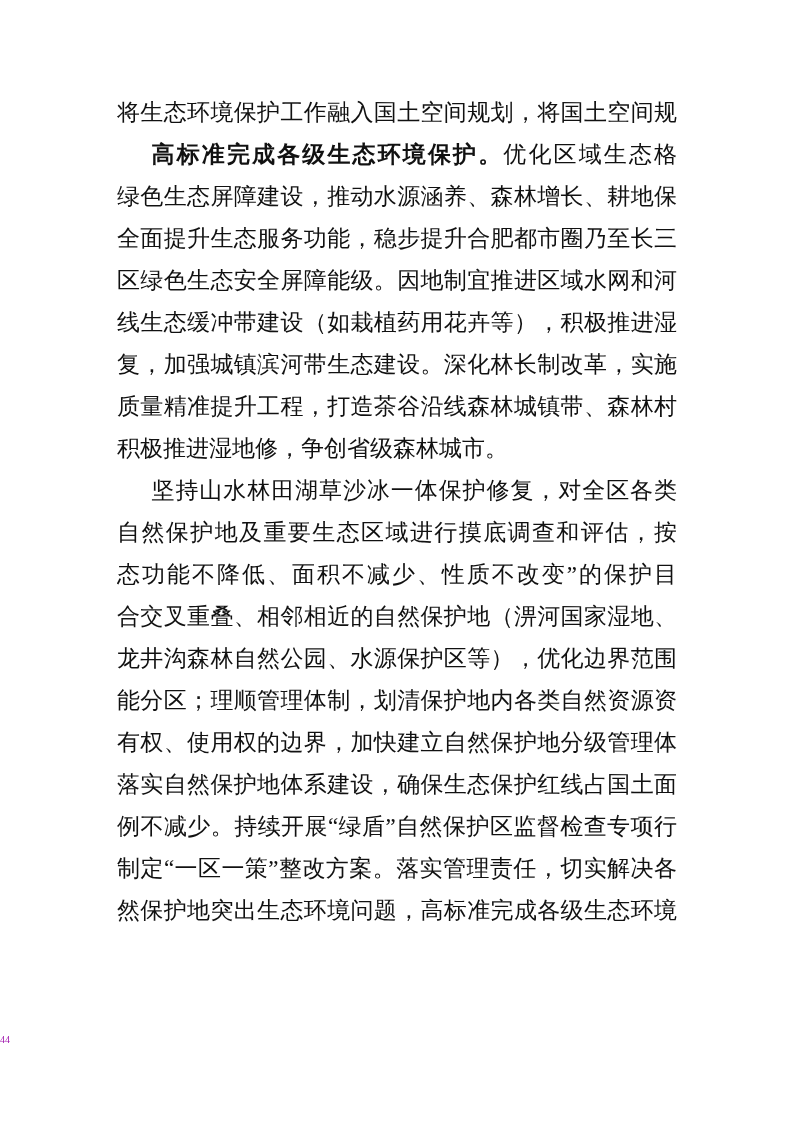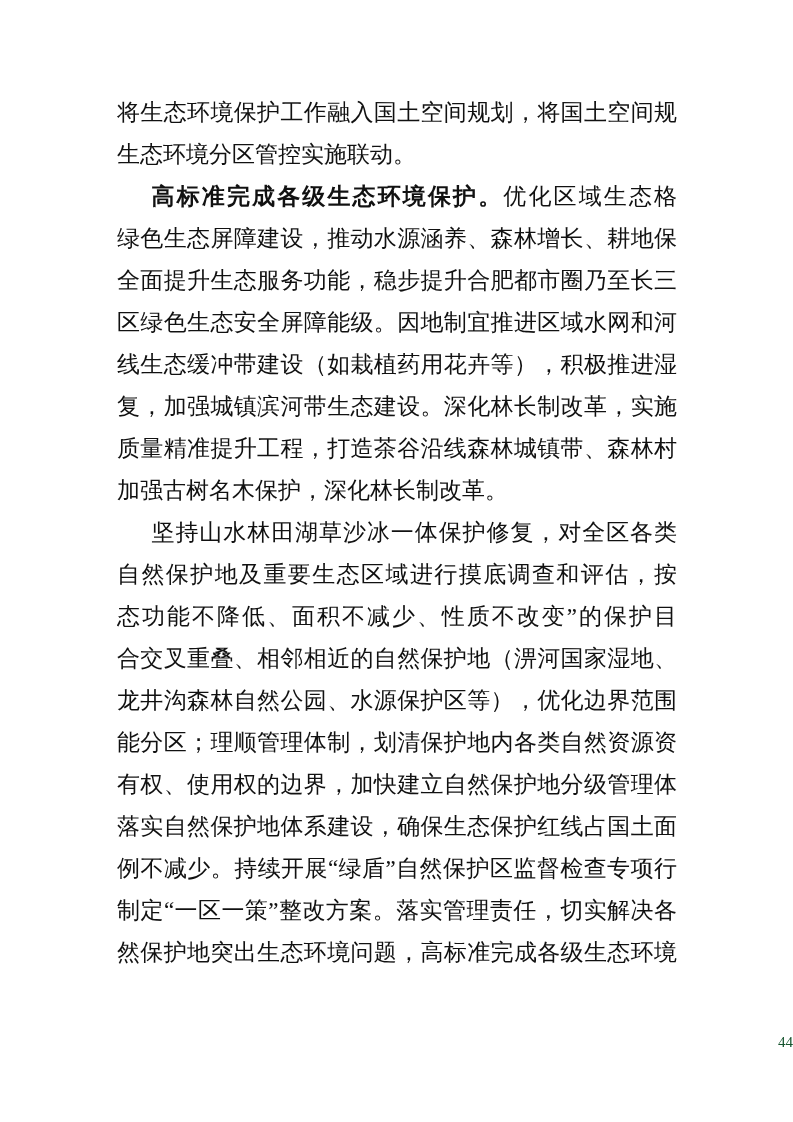--- a/index.html
+++ b/index.html
@@ -45,41 +45,40 @@
     text-indent: 1.5em;
   }
   .b {
     font-weight: bold;
   }
   .page-num {
     position: absolute;
     top: 1034px;
     left: 0;
     width: 100%;
-    text-align: right;
-    font-size: 15px;
-    color: #14532d;
+    text-align: left;
+    font-size: 10px;
+    color: #a21caf;
   }
 </style>
 </head>
 <body>
 
 <div class="doc-page">
 
   <div class="text-block">
     <div class="ln">将生态环境保护工作融入国土空间规划，将国土空间规划与</div>
-    <div class="ln end">生态环境分区管控实施联动。</div>
     <div class="ln ind"><span class="b">高标准完成各级生态环境保护。</span><span>优化区域生态格局，加强</span></div>
     <div class="ln">绿色生态屏障建设，推动水源涵养、森林增长、耕地保护，</div>
     <div class="ln">全面提升生态服务功能，稳步提升合肥都市圈乃至长三角地</div>
     <div class="ln">区绿色生态安全屏障能级。因地制宜推进区域水网和河湖岸</div>
     <div class="ln">线生态缓冲带建设（如栽植药用花卉等），积极推进湿地修</div>
     <div class="ln">复，加强城镇滨河带生态建设。深化林长制改革，实施森林</div>
     <div class="ln">质量精准提升工程，打造茶谷沿线森林城镇带、森林村庄群，</div>
-    <div class="ln end">加强古树名木保护，深化林长制改革。</div>
+    <div class="ln end">积极推进湿地修，争创省级森林城市。</div>
     <div class="ln ind">坚持山水林田湖草沙冰一体保护修复，对全区各类各级</div>
     <div class="ln">自然保护地及重要生态区域进行摸底调查和评估，按照“生</div>
     <div class="ln">态功能不降低、面积不减少、性质不改变”的保护目标，整</div>
     <div class="ln">合交叉重叠、相邻相近的自然保护地（淠河国家湿地、省级</div>
     <div class="ln">龙井沟森林自然公园、水源保护区等），优化边界范围和功</div>
     <div class="ln">能分区；理顺管理体制，划清保护地内各类自然资源资产所</div>
     <div class="ln">有权、使用权的边界，加快建立自然保护地分级管理体制，</div>
     <div class="ln">落实自然保护地体系建设，确保生态保护红线占国土面积比</div>
     <div class="ln">例不减少。持续开展“绿盾”自然保护区监督检查专项行动，</div>
     <div class="ln">制定“一区一策”整改方案。落实管理责任，切实解决各自</div>

